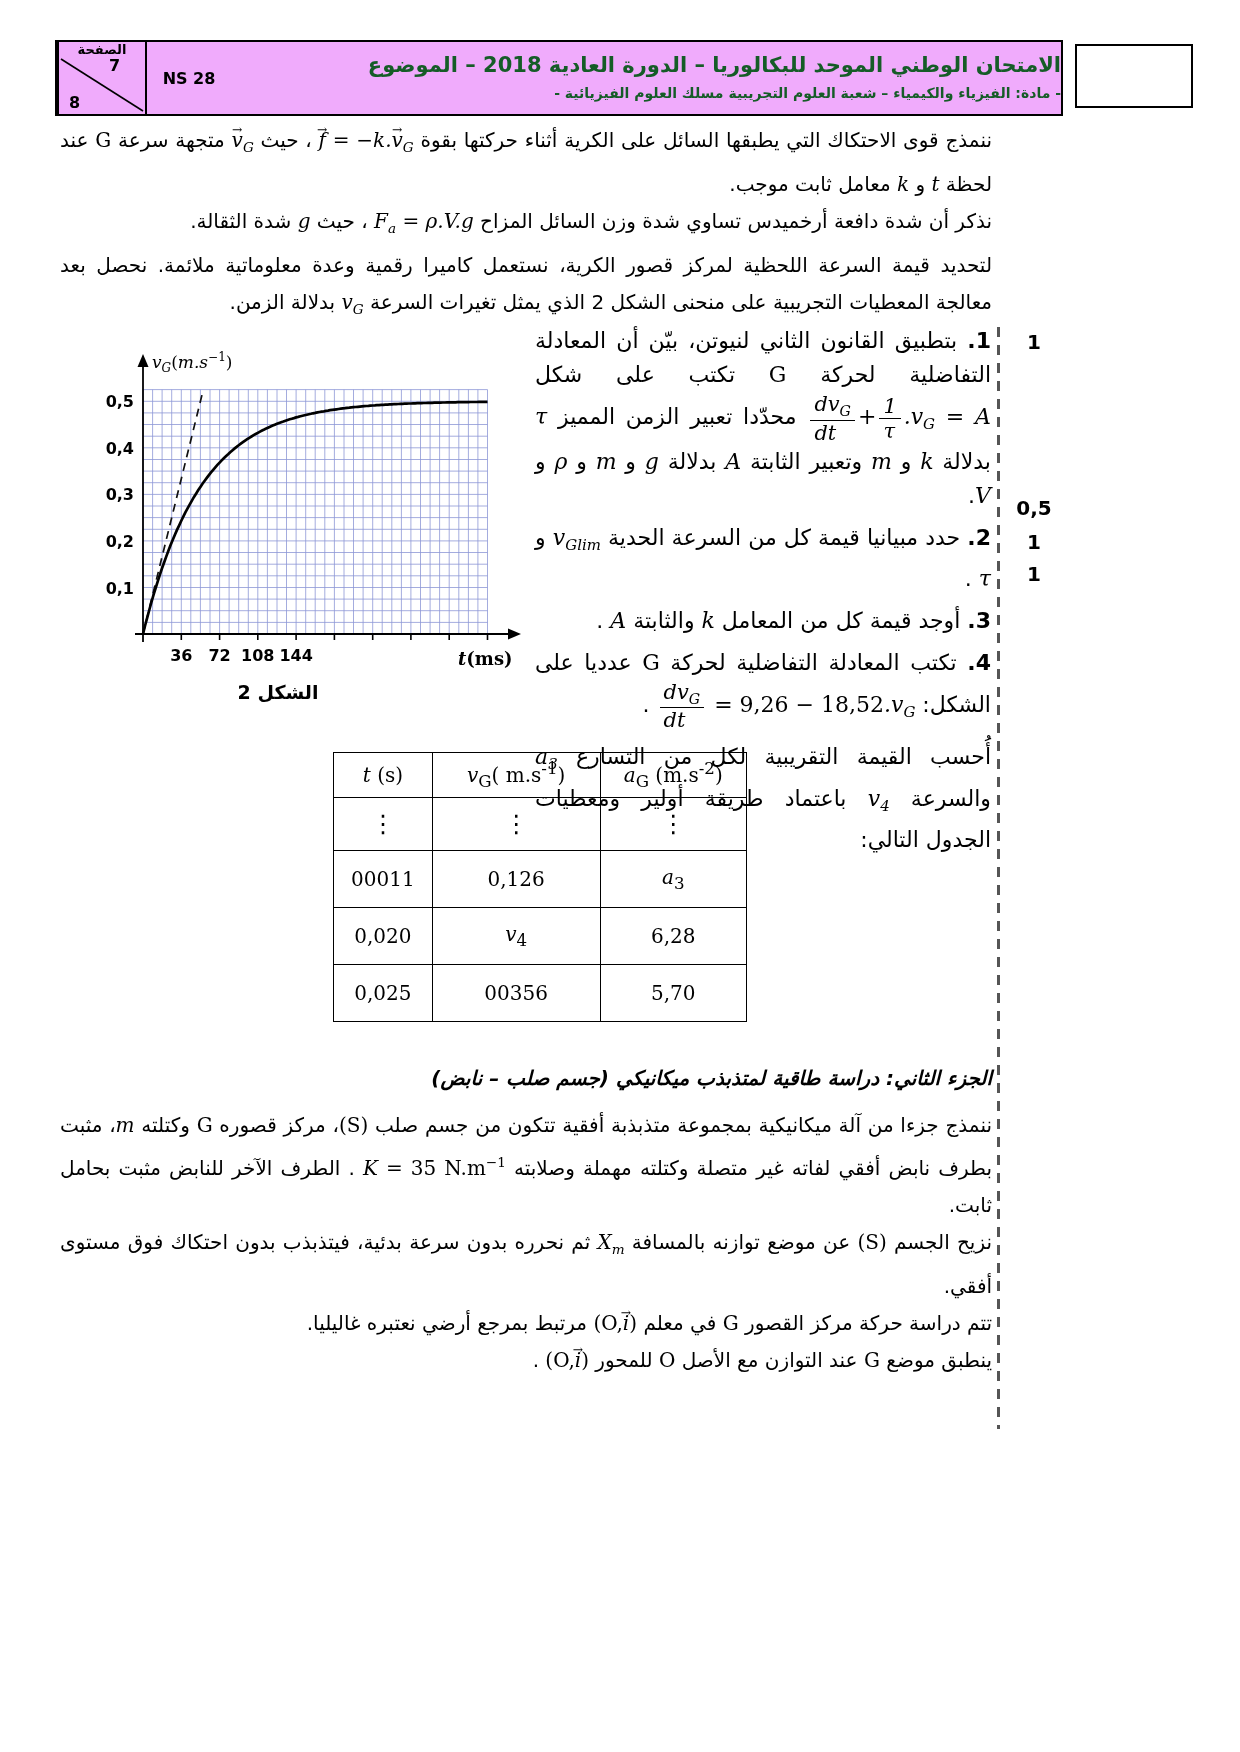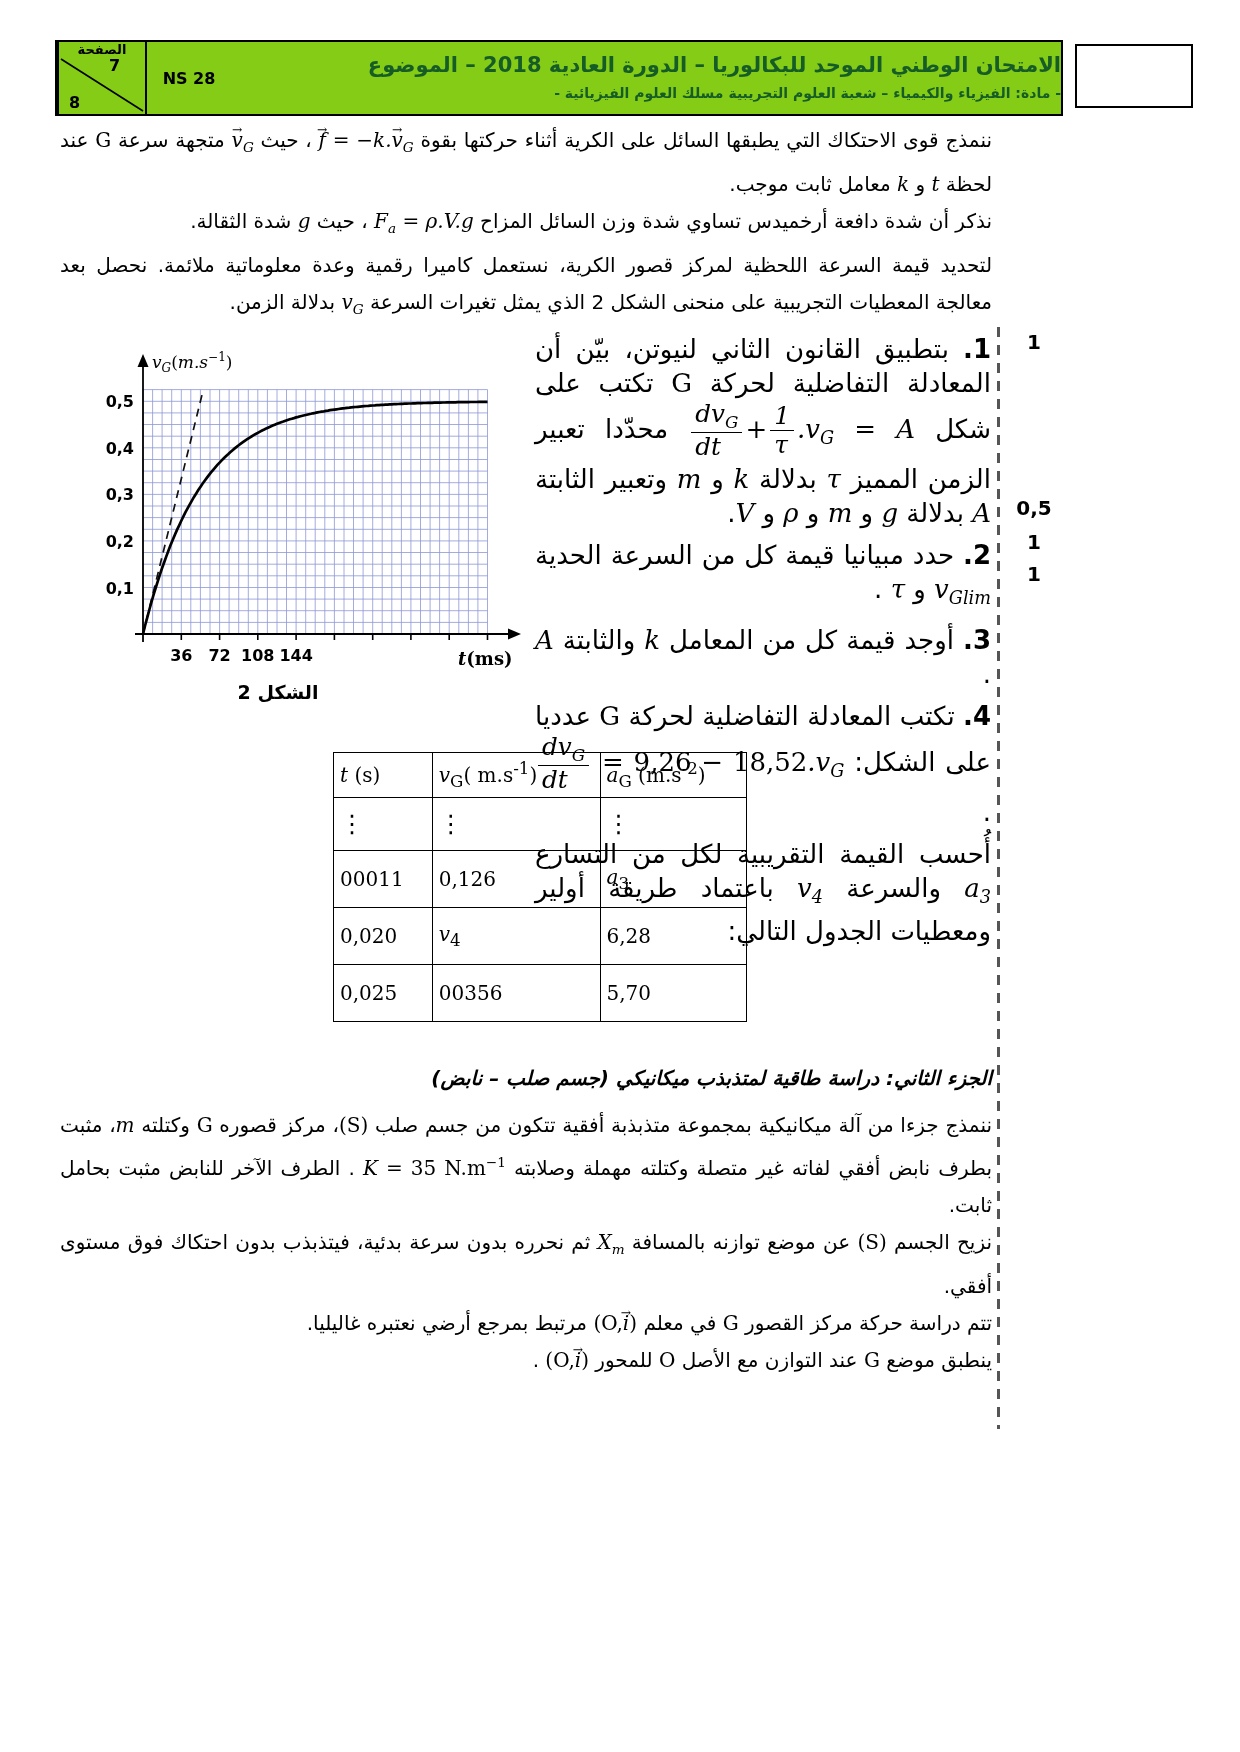--- a/index.html
+++ b/index.html
@@ -2,38 +2,38 @@
 <html lang="ar" style="--title-color: #155c27; --grid-color: #8d97d6;"><head>
 <meta charset="utf-8">
 <style>
   :root{ --title-color:#155c27; --grid-color:#8d97d6; }
   html,body{margin:0;padding:0;background:#e8e8e8;}
   .page{position:relative;width:1240px;height:1752px;background:#fff;margin:0 auto;
         font-family:"DejaVu Sans",sans-serif;color:#000;overflow:hidden;}
 
   
   .header{position:absolute;left:55px;top:40px;width:1008px;height:76px;
-          border:2.5px solid #000;display:flex;box-sizing:border-box;background:#84cc16;}
+          border:2.5px solid #000;display:flex;box-sizing:border-box;background:#f0abfc;}
   .pbox{width:88px;border-left:2.5px solid #000;position:relative;box-sizing:border-box;order:1;}
   .pbox .plabel{display:block;text-align:center;font-size:13px;font-weight:bold;line-height:15px;}
   .pbox svg{position:absolute;left:0;top:15px;width:100%;height:56px;}
   .pbox .num7{position:absolute;top:14px;left:50px;font-weight:bold;font-size:16px;}
   .pbox .num8{position:absolute;bottom:2px;left:10px;font-weight:bold;font-size:16px;}
   .cbox{width:86px;border-left:2.5px solid #000;display:flex;align-items:center;justify-content:center;
         font-weight:bold;font-size:16px;box-sizing:border-box;direction:ltr;order:2;}
   .tbox{flex:1;display:flex;flex-direction:column;justify-content:center;text-align:right;
         color:var(--title-color);font-weight:bold;direction:rtl;order:3;}
   .tbox .t1{font-size:21px;line-height:30px;}
   .tbox .t2{font-size:14px;line-height:26px;}
   .corner-box{position:absolute;left:1075px;top:44px;width:118px;height:64px;border:2px solid #000;box-sizing:border-box;}
 
   
   .rtl{direction:rtl;text-align:justify;}
   .intro{position:absolute;left:60px;top:122px;width:932px;font-size:20px;line-height:37px;}
-  .questions{position:absolute;left:535px;top:332px;width:456px;font-size:26px;line-height:34px;}
+  .questions{position:absolute;left:535px;top:324px;width:456px;font-size:22px;line-height:34px;}
   .q{margin-bottom:8px;}
   .qnum{font-weight:bold;}
   .euler{margin-top:6px;}
   .part2{position:absolute;left:60px;top:1060px;width:932px;font-size:20px;line-height:37px;}
   .part2 .heading{font-weight:bold;margin-bottom:10px;font-style:italic;}
 
   
   .m{direction:ltr;unicode-bidi:isolate;font-family:"DejaVu Serif",serif;font-style:italic;white-space:nowrap;}
   .m sub{font-size:0.68em;}
   .m sup{font-size:0.68em;}
@@ -54,21 +54,21 @@
   .grid-line{stroke:var(--grid-color);stroke-width:0.8;}
   .ax{stroke:#000;stroke-width:1.8;}
   .tick{stroke:#000;stroke-width:1.6;}
   .tan{stroke:#111;stroke-width:1.7;stroke-dasharray:8 6;fill:none;}
   .curve{fill:none;stroke:#000;stroke-width:2.7;}
   .tickb{font-family:"DejaVu Sans",sans-serif;font-weight:bold;font-size:16px;fill:#000;}
 
   
   .table-wrap{position:absolute;left:333px;top:752px;width:414px;}
   table.data{border-collapse:collapse;width:100%;font-family:"DejaVu Serif",serif;}
-  table.data td{border:1.6px solid #000;font-size:20px;height:56px;padding:0 6px;}
+  table.data td{border:1.6px solid #000;text-align:center;font-size:20px;height:56px;padding:0 6px;}
   table.data tr.head td{height:44px;}
   table.data tr.dots td{font-size:24px;height:52px;}
   table.data td.c1{width:90px;} table.data td.c2{width:172px;} table.data td.c3{width:146px;}
 
   
   .marks-rail{position:absolute;left:997px;top:327px;width:2.5px;height:1102px;
      background:repeating-linear-gradient(to bottom,#555 0 10px,transparent 10px 18px);}
   .mk{position:absolute;left:1010px;width:48px;text-align:center;font-weight:bold;font-size:20px;}
   .mk1{top:330px;} .mk2{top:496px;} .mk3{top:530px;} .mk4{top:562px;}
 </style>

